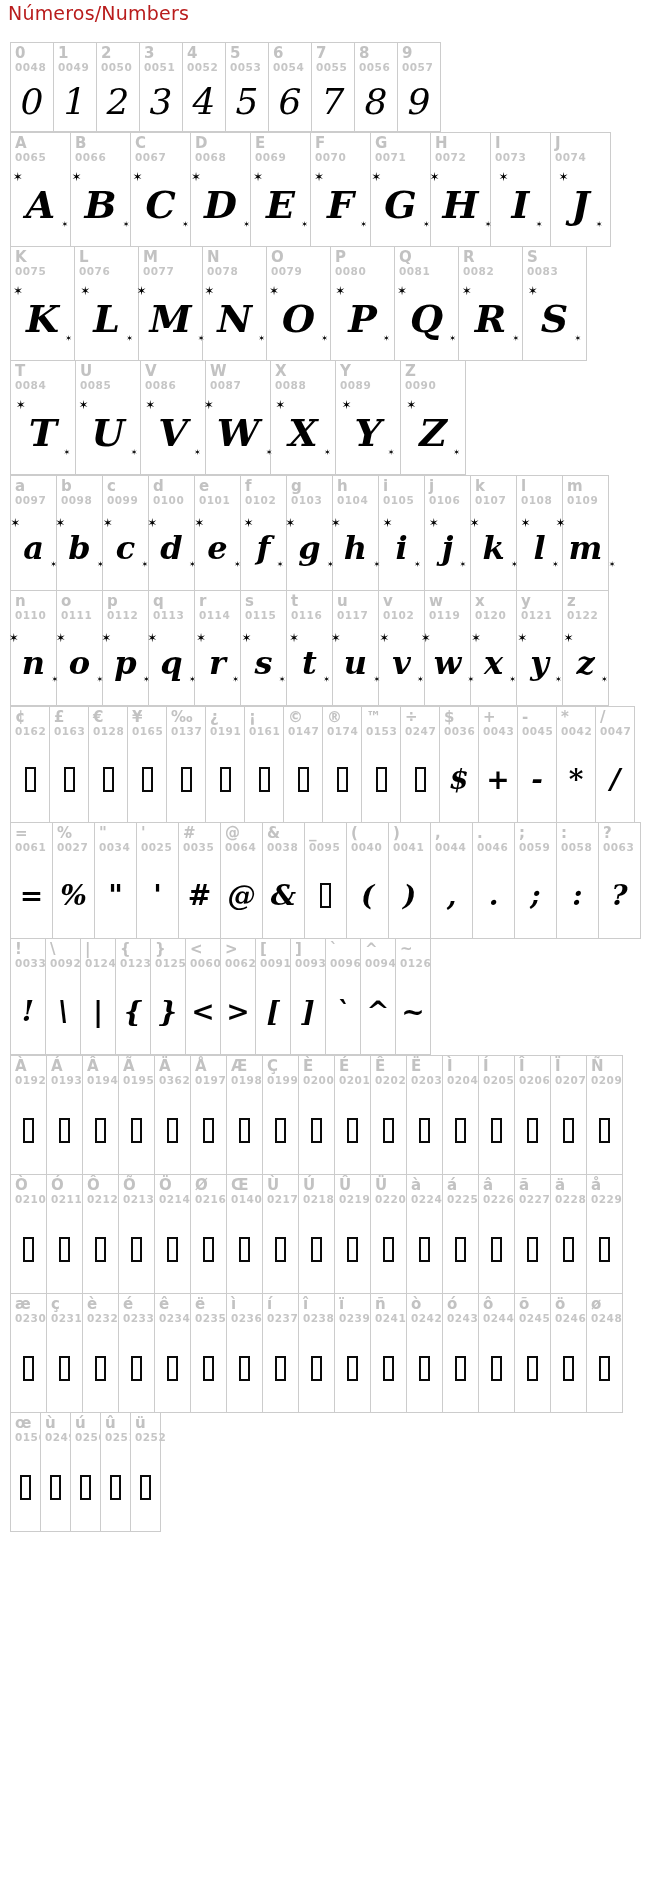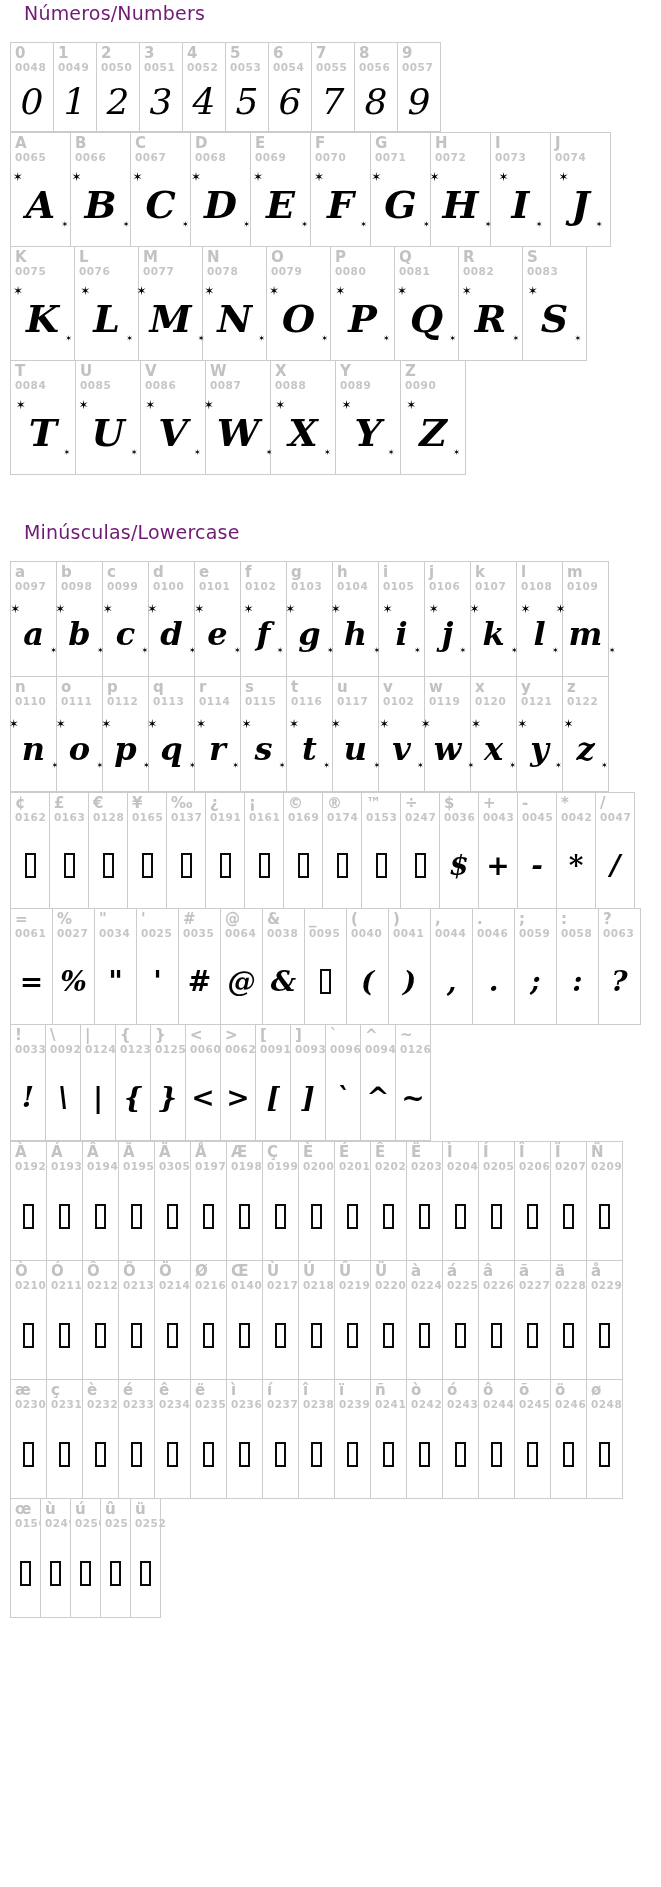--- a/index.html
+++ b/index.html
@@ -4,22 +4,22 @@
 <style>
   * { box-sizing: border-box; margin: 0; padding: 0; }
   html, body { background: #ffffff; }
   body {
     width: 661px; height: 1887px; overflow: hidden;
     font-family: "DejaVu Sans", sans-serif;
     padding-left: 8px;
   }
   .charmap-section h2 {
     font-family: "DejaVu Sans", sans-serif;
-    font-size: 19px; font-weight: 400; color: #701a75;
-    margin: 46px 0 18px 16px; letter-spacing: 0.2px;
+    font-size: 19px; font-weight: 400; color: #b91c1c;
+    margin: 46px 0 18px 0; letter-spacing: 0.2px;
   }
   .charmap-section:first-child h2 { margin-top: 2px; }
   .char-row { display: flex; margin-left: 2px; }
   .char-row + .char-row { margin-top: -1px; }
   .char-cell {
     border: 1px solid #cccccc; background: #ffffff;
     margin-right: -1px; flex: 0 0 auto;
     display: flex; flex-direction: column;
   }
   .cell-label { padding: 2px 0 0 4px; line-height: 1; }
@@ -406,21 +406,20 @@
             <div class="cell-char">Z</div>
             <div class="cell-code">0090</div>
           </div>
           <div class="cell-glyph">
             <span class="g-fancy">Z</span>
           </div>
         </div>
       </div>
     </section>
     <section class="charmap-section sec-lowercase">
-      <h2>Minúsculas/Lowercase</h2>
       <div class="char-row row-0">
         <div class="char-cell">
           <div class="cell-label">
             <div class="cell-char">a</div>
             <div class="cell-code">0097</div>
           </div>
           <div class="cell-glyph">
             <span class="g-fancy">a</span>
           </div>
         </div>
@@ -714,21 +713,21 @@
             <div class="cell-char">¡</div>
             <div class="cell-code">0161</div>
           </div>
           <div class="cell-glyph">
             <span class="g-tofu"></span>
           </div>
         </div>
         <div class="char-cell">
           <div class="cell-label">
             <div class="cell-char">©</div>
-            <div class="cell-code">0169</div>
+            <div class="cell-code">0147</div>
           </div>
           <div class="cell-glyph">
             <span class="g-tofu"></span>
           </div>
         </div>
         <div class="char-cell">
           <div class="cell-label">
             <div class="cell-char">®</div>
             <div class="cell-code">0174</div>
           </div>
@@ -1082,21 +1081,21 @@
             <div class="cell-char">Ã</div>
             <div class="cell-code">0195</div>
           </div>
           <div class="cell-glyph">
             <span class="g-tofu"></span>
           </div>
         </div>
         <div class="char-cell">
           <div class="cell-label">
             <div class="cell-char">Ä</div>
-            <div class="cell-code">0305</div>
+            <div class="cell-code">0362</div>
           </div>
           <div class="cell-glyph">
             <span class="g-tofu"></span>
           </div>
         </div>
         <div class="char-cell">
           <div class="cell-label">
             <div class="cell-char">Å</div>
             <div class="cell-code">0197</div>
           </div>

